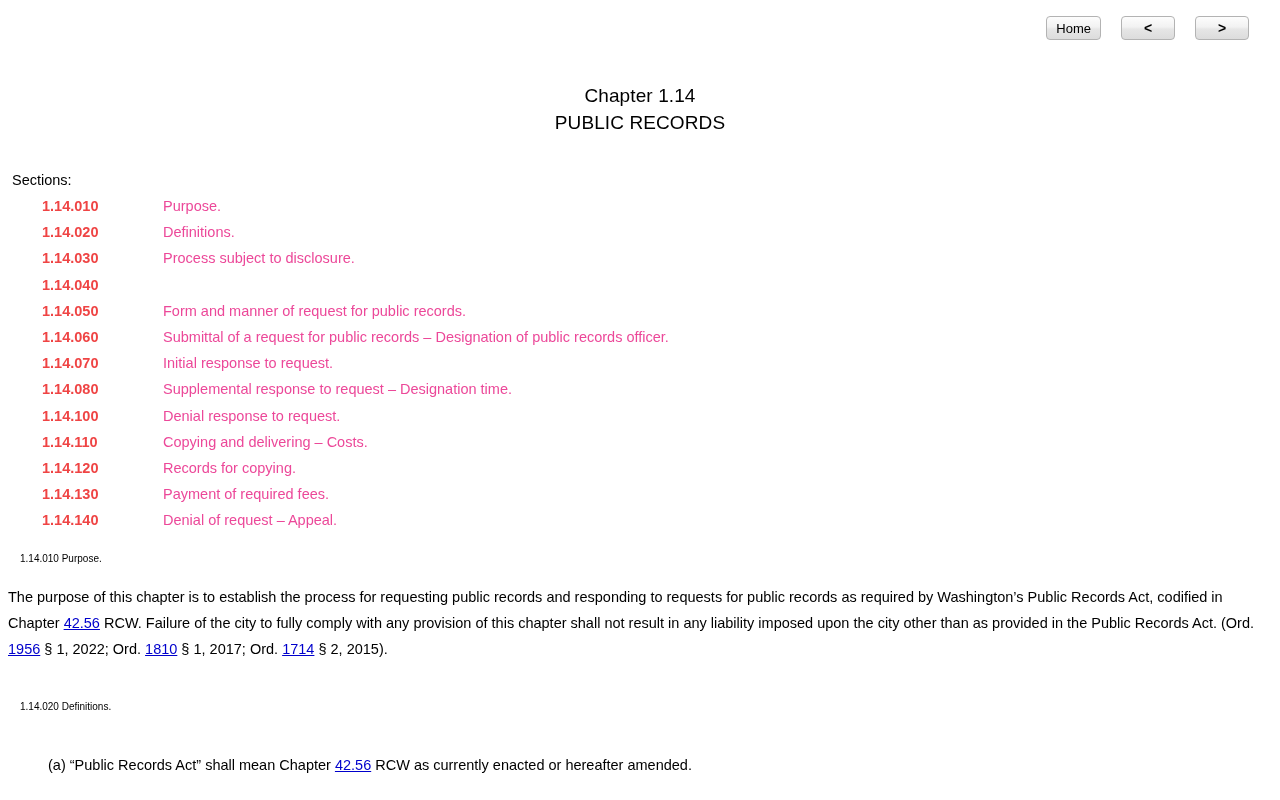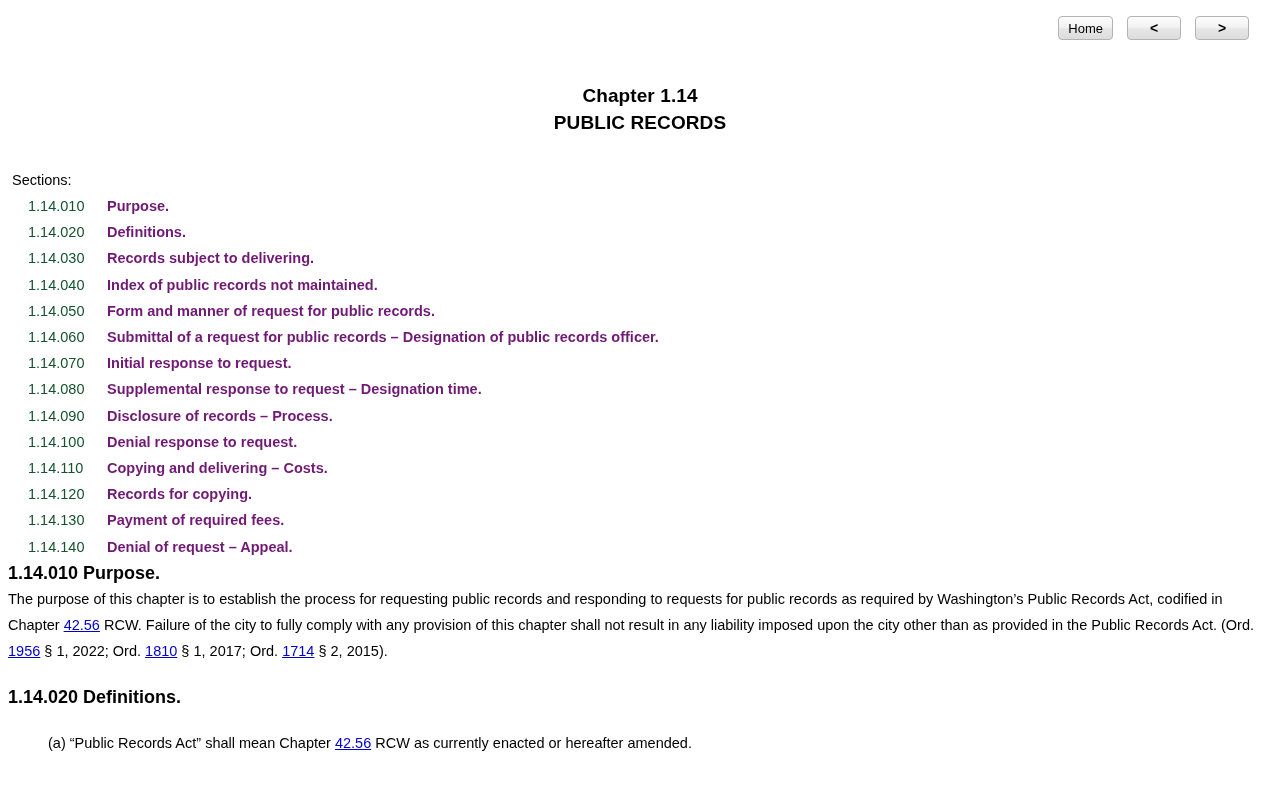--- a/index.html
+++ b/index.html
@@ -15,21 +15,21 @@
     overflow: hidden;
     position: relative;
   }
 
   
   .navbar {
     position: absolute;
     top: 16px;
     right: 31px;
     display: flex;
-    gap: 14px;
+    gap: 20px;
     align-items: center;
   }
   .nav-btn {
     display: inline-flex;
     align-items: center;
     justify-content: center;
     height: 24px;
     padding: 0 9px;
     font-family: "Liberation Sans", sans-serif;
     font-size: 13px;
@@ -54,21 +54,21 @@
     top: 0;
     left: 0;
     width: 1280px;
     padding: 0 8px;
     box-sizing: border-box;
   }
 
   .chapter-title {
     text-align: center;
     font-size: 19px;
-    font-weight: bold;
+    font-weight: normal;
     line-height: 26.5px;
     margin: 0;
     padding-top: 83px;
     letter-spacing: 0.1px;
   }
 
   .sections-label {
     font-size: 14.5px;
     line-height: 17px;
     margin: 4px;
@@ -83,36 +83,38 @@
   .toc-item {
     display: flex;
     align-items: baseline;
     line-height: 26.2px;
     padding-left: 20px;
     font-size: 14.5px;
   }
   .toc-num {
     flex: 0 0 auto;
     width: 79px;
+    font-weight: bold;
+    color: #ef4444;
+    text-decoration: none;
+    margin-left: 14px;
+  }
+  .toc-title {
     font-weight: normal;
-    color: #14532d;
-    text-decoration: none;
-  }
-  .toc-title {
-    font-weight: bold;
-    color: #701a75;
+    color: #ec4899;
     text-decoration: none;
     white-space: nowrap;
+    margin-left: 42px;
   }
 
   .sec-heading {
-    font-size: 18px;
-    font-weight: bold;
+    font-size: 10px;
+    font-weight: normal;
     line-height: 26px;
-    margin: 0;
+    margin: 12px;
   }
   .sec-heading.spaced { padding-top: 20px; }
 
   .body-para {
     font-size: 14.5px;
     line-height: 26px;
     margin: 0;
     text-align: left;
   }
   .body-para.indent {
@@ -148,45 +150,40 @@
       <li class="toc-item">
         <a href="#" class="toc-num">1.14.010</a>
         <a href="#" class="toc-title">Purpose.</a>
       </li>
       <li class="toc-item">
         <a href="#" class="toc-num">1.14.020</a>
         <a href="#" class="toc-title">Definitions.</a>
       </li>
       <li class="toc-item">
         <a href="#" class="toc-num">1.14.030</a>
-        <a href="#" class="toc-title">Records subject to delivering.</a>
+        <a href="#" class="toc-title">Process subject to disclosure.</a>
       </li>
       <li class="toc-item">
         <a href="#" class="toc-num">1.14.040</a>
-        <a href="#" class="toc-title">Index of public records not maintained.</a>
       </li>
       <li class="toc-item">
         <a href="#" class="toc-num">1.14.050</a>
         <a href="#" class="toc-title">Form and manner of request for public records.</a>
       </li>
       <li class="toc-item">
         <a href="#" class="toc-num">1.14.060</a>
         <a href="#" class="toc-title">Submittal of a request for public records – Designation of public records officer.</a>
       </li>
       <li class="toc-item">
         <a href="#" class="toc-num">1.14.070</a>
         <a href="#" class="toc-title">Initial response to request.</a>
       </li>
       <li class="toc-item">
         <a href="#" class="toc-num">1.14.080</a>
         <a href="#" class="toc-title">Supplemental response to request – Designation time.</a>
-      </li>
-      <li class="toc-item">
-        <a href="#" class="toc-num">1.14.090</a>
-        <a href="#" class="toc-title">Disclosure of records – Process.</a>
       </li>
       <li class="toc-item">
         <a href="#" class="toc-num">1.14.100</a>
         <a href="#" class="toc-title">Denial response to request.</a>
       </li>
       <li class="toc-item">
         <a href="#" class="toc-num">1.14.110</a>
         <a href="#" class="toc-title">Copying and delivering – Costs.</a>
       </li>
       <li class="toc-item">

